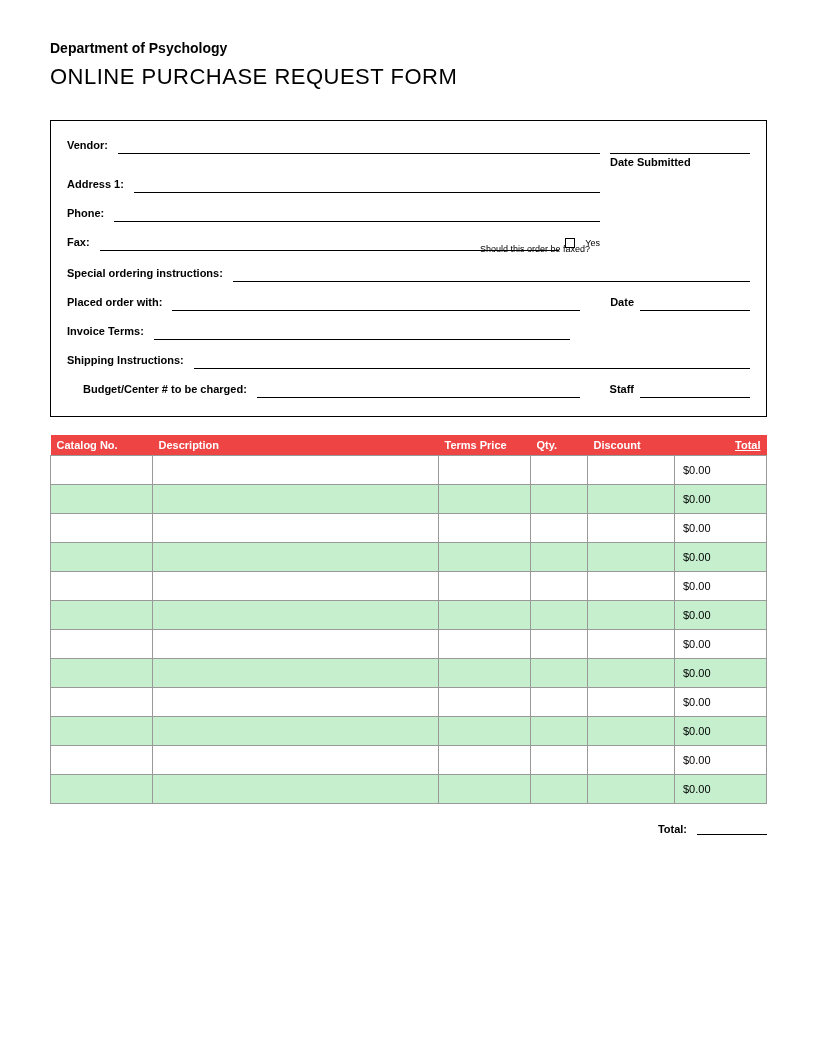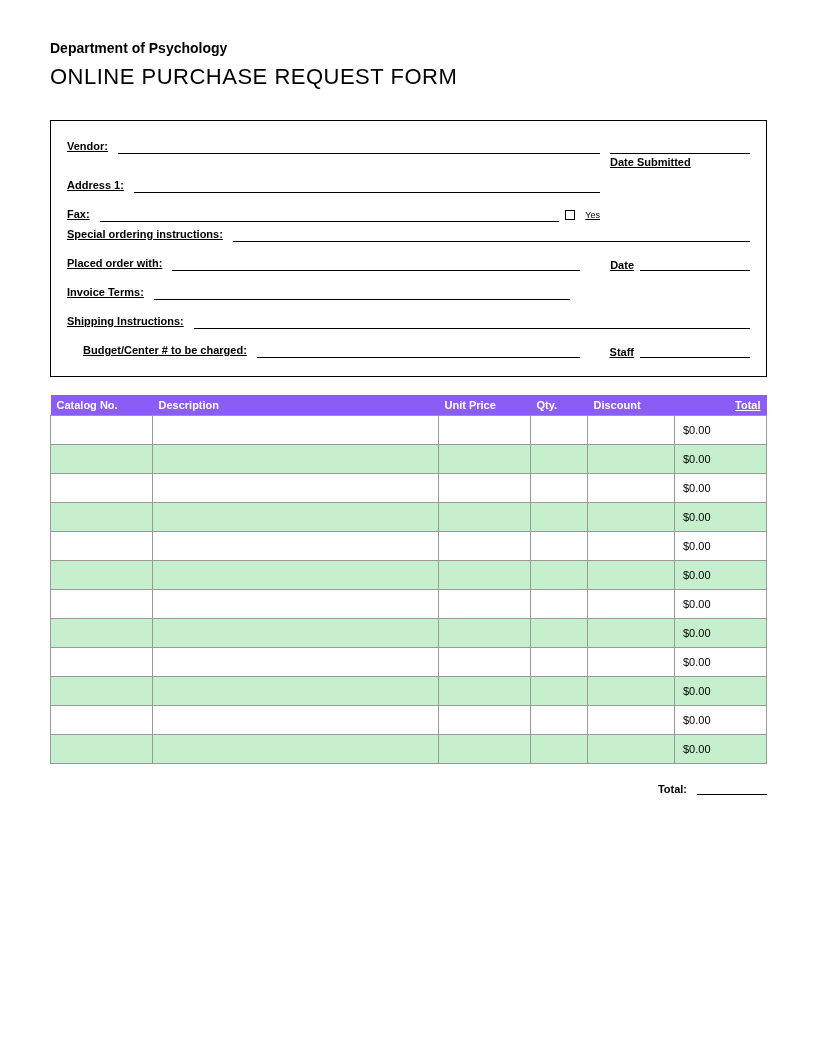--- a/index.html
+++ b/index.html
@@ -23,24 +23,22 @@
     margin-bottom: 30px;
   }
   .form-box {
     border: 1px solid #000;
     padding: 18px 16px 14px 16px;
     font-size: 11px;
     box-sizing: border-box;
   }
   .row {
     display: flex;
-    align-items: flex-end;
     margin-bottom: 14px;
     position: relative;
-    text-decoration: underline;
   }
   .label {
     font-weight: bold;
     white-space: nowrap;
     padding-right: 10px;
     padding-bottom: 2px;
   }
   .uline {
     border-bottom: 1px solid #000;
     flex: 1;
@@ -81,21 +79,21 @@
   .spacer-gap { height: 3px; }
 
   
   .items {
     width: 100%;
     border-collapse: collapse;
     margin-top: 18px;
     font-size: 11px;
   }
   .items thead th {
-    background: #8b5cf6;
+    background: #ef4444;
     color: #fff;
     text-align: left;
     padding: 4px 6px;
     font-weight: bold;
     font-size: 11px;
   }
   .items thead th.r { text-align: right; text-decoration: underline; }
   .items td {
     border: 1px solid #999;
     height: 28px;
@@ -150,30 +148,36 @@
     <span class="right-col right-label">Date Submitted</span>
   </div>
 
   <div class="row">
     <span class="label">Address 1:</span>
     <span class="uline"></span>
     <span class="right-col"></span>
   </div>
 
 
+  <div class="row">
+    <span class="label">Phone:</span>
+    <span class="uline"></span>
+    <span class="right-col"></span>
+  </div>
 
   <div class="row" style="margin-bottom:2px;">
     <span class="label">Fax:</span>
     <span class="uline"></span>
     <span class="checkbox-wrap">
       <span class="chk"></span>
       <span>Yes</span>
     </span>
     <span class="right-col"></span>
   </div>
+  <div class="fax-hint">Should this order be faxed?</div>
 
   <div class="spacer-gap"></div>
 
   <div class="row">
     <span class="label">Special ordering instructions:</span>
     <span class="uline"></span>
   </div>
 
   <div class="row">
     <span class="label">Placed order with:</span>
@@ -202,21 +206,21 @@
     <span class="uline" style="flex:0 0 110px;"></span>
   </div>
 
 </div>
 
 <table class="items">
   <thead>
     <tr>
       <th class="col-catalog">Catalog No.</th>
       <th>Description</th>
-      <th class="col-unit">Unit Price</th>
+      <th class="col-unit">Terms Price</th>
       <th class="col-qty">Qty.</th>
       <th class="col-disc">Discount</th>
       <th class="col-total r">Total</th>
     </tr>
   </thead>
   <tbody id="items-body">
       <tr>
         <td class="col-catalog"></td>
         <td></td>
         <td class="col-unit"></td>

